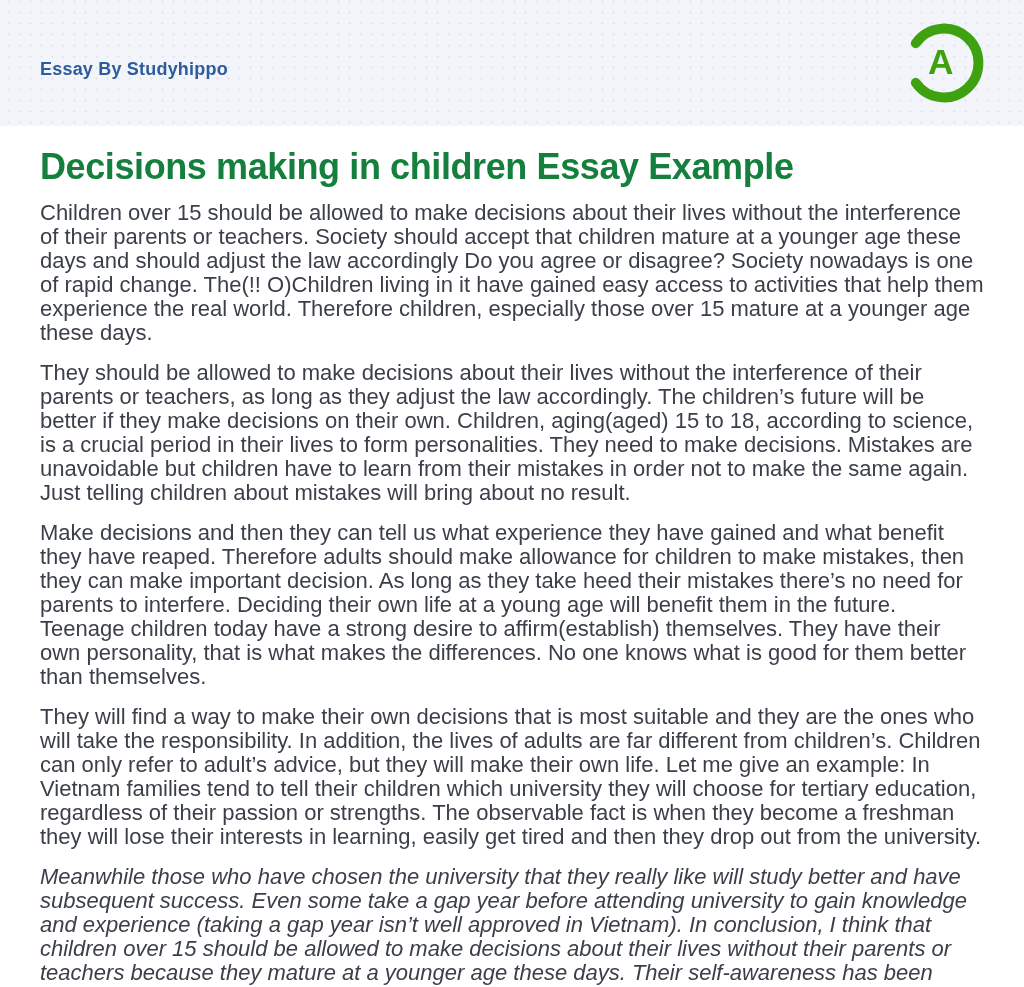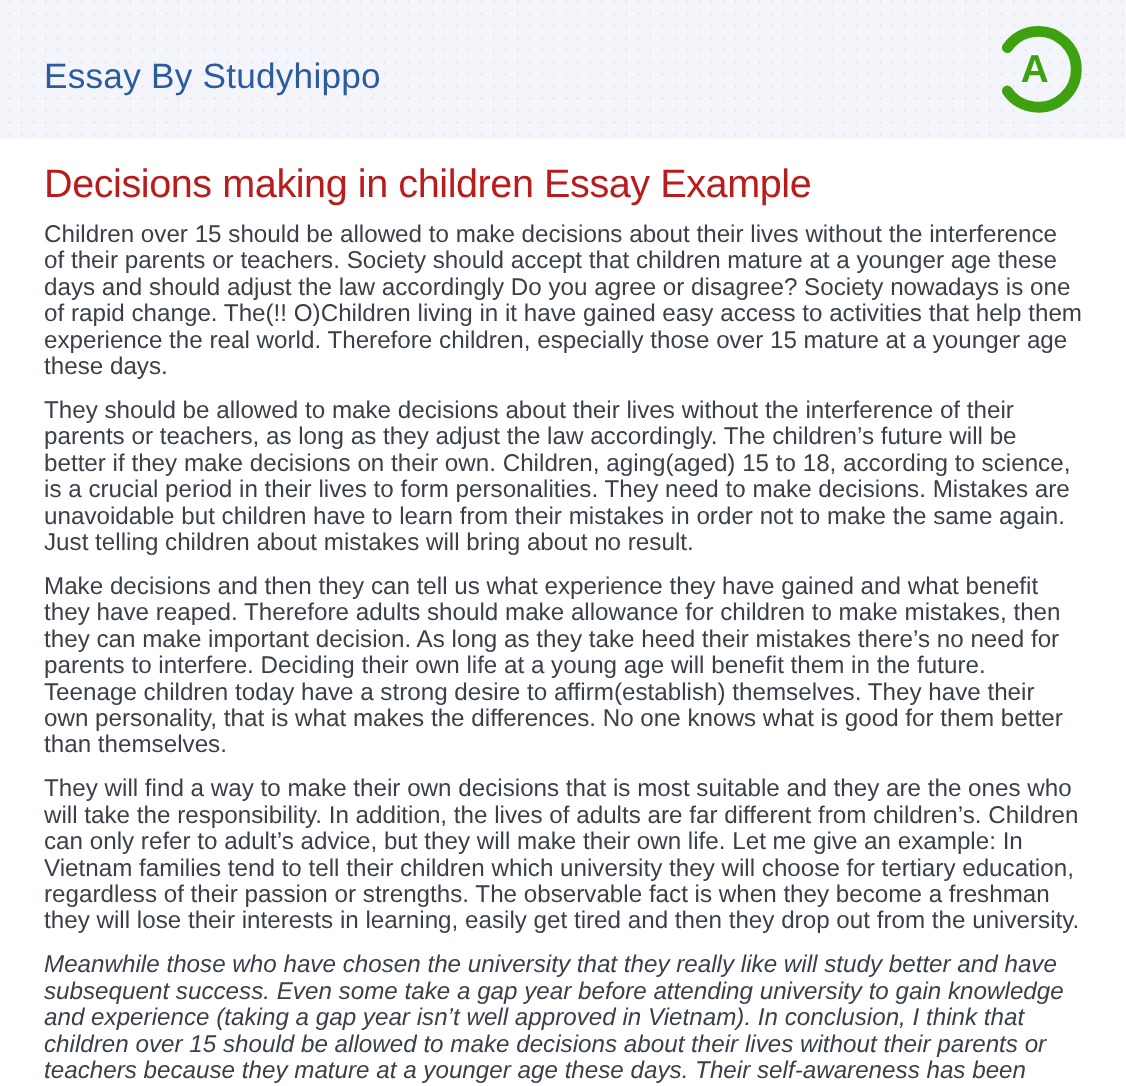--- a/index.html
+++ b/index.html
@@ -18,44 +18,44 @@
     background-size: 11px 11px;
     background-position: 3px 40px;
     display: flex;
     align-items: center;
     justify-content: space-between;
     padding: 0 39px 0 40px;
   }
   .header-text { display: flex; flex-direction: column; padding-top: 12px; }
   .site-title {
     color: #2c5c9d;
-    font-size: 32px;
-    font-weight: 400;
+    font-size: 18px;
+    font-weight: 700;
     letter-spacing: 0.2px;
     line-height: 32px;
   }
   .source-url {
     margin-top: 9px;
     color: #2e5f9f;
     font-size: 18px;
     font-weight: 400;
     text-decoration: none;
     line-height: 22px;
   }
   .logo { width: 82px; height: 82px; flex: 0 0 auto; }
   .logo svg { display: block; width: 100%; height: 100%; }
 
   
   .article { padding: 21px 40px 40px 40px; }
   .essay-title {
     font-size: 36px;
     line-height: 40px;
-    font-weight: 400;
+    font-weight: 700;
     letter-spacing: -0.4px;
-    color: #b91c1c;
+    color: #15803d;
     margin: 0 0 14px 0;
   }
   .essay-paragraph {
     font-size: 22px;
     line-height: 24px;
     color: #3a3f49;
     margin: 0 0 16px 0;
     max-width: 944px;
   }
   .essay-paragraph:last-child { margin-bottom: 12px; font-style: italic; }

